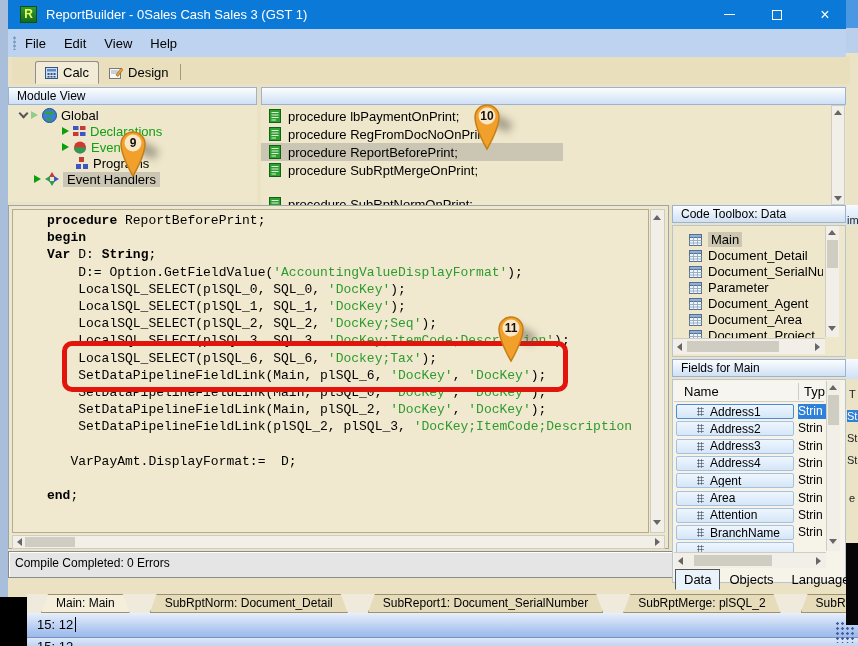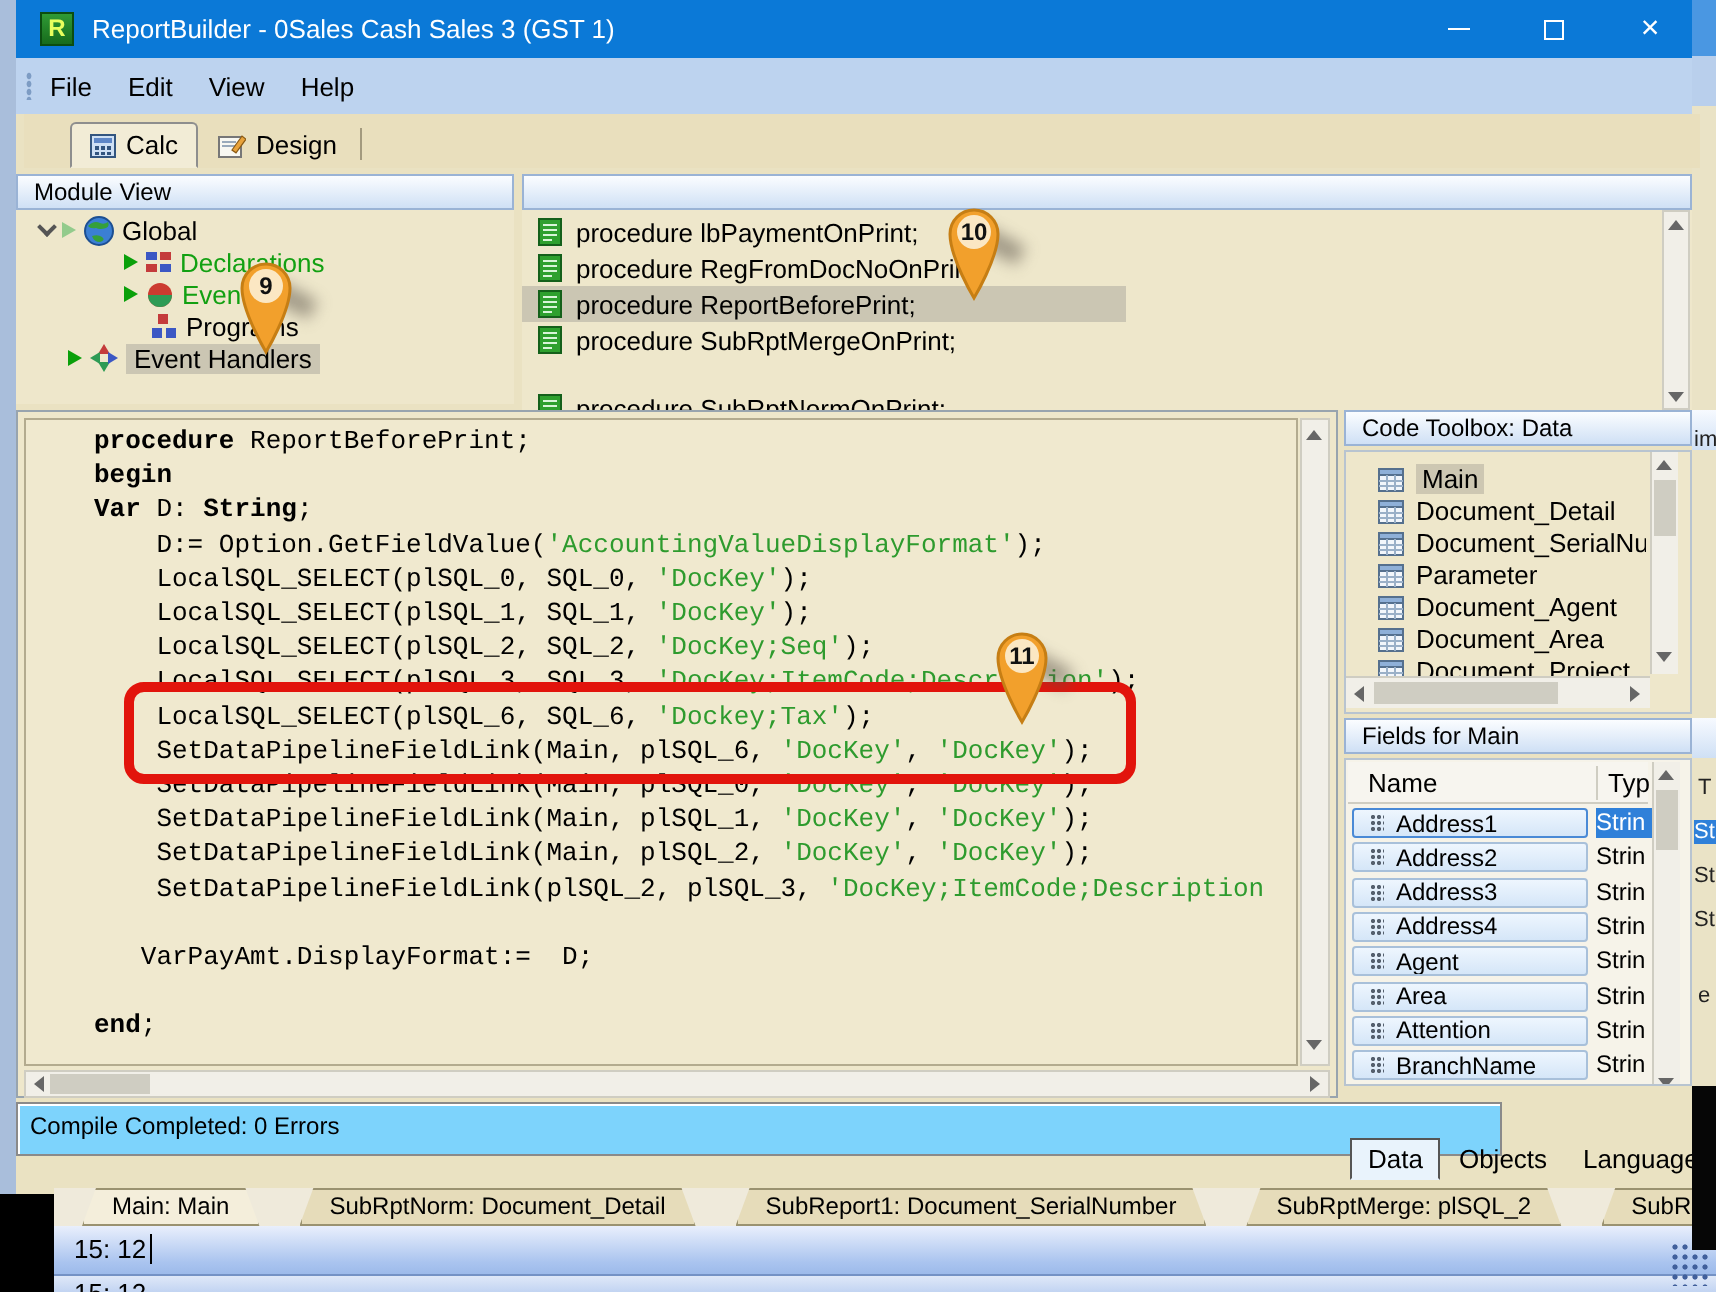--- a/index.html
+++ b/index.html
@@ -77,40 +77,40 @@
   .codepanel { left:8px; top:205px; width:661px; height:344px; background:#eee7cb; border:1px solid #98a4ae; }
   .codearea { position:absolute; left:3px; top:3px; width:637px; height:324px; background:#f0e9cf; border:1px solid #b3ab8f; overflow:hidden; padding:2px 0 0 34px; font-family:"Liberation Mono", monospace; font-size:13px; line-height:17.2px; }
   .cl { white-space:pre; }
   .c-k { font-weight:bold; } .c-n { color:#000; } .c-s { color:#2e9b2e; }
   .code-vscroll { position:absolute; left:641px; top:3px; width:15px; height:324px; background:#f1efe8; border:1px solid #cfcdc2; }
   .code-hscroll { position:absolute; left:3px; top:329px; width:653px; height:14px; background:#f1efe8; border:1px solid #cfcdc2; }
 
   .redbox { left:62px; top:341px; width:506px; height:51px; border:5px solid #e2140c; border-radius:10px; z-index:30; }
 
   
-  .compile { left:8px; top:551px; width:743px; height:27px; background:#7dd3fc; border:1px solid #8a8a8a; box-shadow:inset 1px 1px 0 #fff; font-size:12px; padding:4px 0 0 6px; }
+  .compile { left:8px; top:551px; width:743px; height:27px; background:#e5e5e5; border:1px solid #8a8a8a; box-shadow:inset 1px 1px 0 #fff; font-size:12px; padding:4px 0 0 6px; }
 
   
   .tb-hdr { left:672px; top:205px; width:174px; }
   .tb-body { left:672px; top:225px; width:174px; height:132px; background:#eee7cb; border:1px solid #b8c4d0; overflow:hidden; }
   .tbx-item { position:absolute; display:flex; align-items:center; gap:6px; height:15px; font-size:13px; left:16px; white-space:nowrap; width:134px; overflow:hidden; }
   .tbx-item.sel .tbx-label { background:#cdc7b2; padding:0 3px; }
   .tb-vscroll { position:absolute; left:153px; top:1px; width:14px; height:111px; background:#f1efe8; border-left:1px solid #cfcdc2; }
   .tb-hscroll { position:absolute; left:1px; top:113px; width:152px; height:16px; background:#f1efe8; border-top:1px solid #cfcdc2; }
 
   .f-hdr { left:672px; top:359px; width:174px; }
-  .f-body { left:672px; top:379px; width:174px; height:164px; background:#f6f3e9; border:1px solid #b8c4d0; overflow:hidden; }
+  .f-body { left:672px; top:379px; width:174px; height:204px; background:#f6f3e9; border:1px solid #b8c4d0; overflow:hidden; }
   .f-cols { position:absolute; left:1px; top:1px; width:150px; height:21px; background:#f7f5ef; border-bottom:1px solid #cfcdc2; font-size:13px; }
   .f-col-name { position:absolute; left:10px; top:3px; }
   .f-col-type { position:absolute; left:130px; top:3px; }
   .f-col-div { position:absolute; left:124px; top:2px; width:1px; height:17px; background:#cfcdc2; }
   .f-vscroll { position:absolute; left:153px; top:1px; width:14px; height:170px; background:#f1efe8; border-left:1px solid #cfcdc2; }
   .f-hscroll { position:absolute; left:1px; top:172px; width:152px; height:16px; background:#f1efe8; border-top:1px solid #cfcdc2; }
   .f-row { position:absolute; left:3px; width:148px; height:16px; }
-  .f-name { position:absolute; left:0; top:0; width:118px; height:15px; background:linear-gradient(#eef6fe,#d5e6f8); border:1px solid #a8c0da; border-radius:2px; display:flex; align-items:center; gap:6px; padding-left:8px; font-size:12px; overflow:hidden; white-space:nowrap; }
+  .f-name { position:absolute; left:0; top:0; width:118px; height:15px; background:linear-gradient(#eef6fe,#d5e6f8); border:1px solid #a8c0da; border-radius:2px; display:flex; align-items:center; gap:6px; padding-left:20px; font-size:12px; overflow:hidden; white-space:nowrap; }
   .f-row.sel .f-name { border-color:#4a8ad6; }
   .f-type { position:absolute; left:122px; top:0; width:30px; height:15px; font-size:12px; line-height:15px; overflow:hidden; white-space:nowrap; }
   .f-row.sel .f-type { background:#2f80d9; color:#fff; }
   .handle { width:7px; height:9px; background-image:radial-gradient(#55606e 0.9px, transparent 1.2px); background-size:3px 3px; flex:0 0 auto; }
 
   .side-tabs { left:672px; top:569px; width:174px; height:24px; display:flex; align-items:flex-start; padding-left:3px; gap:0; }
   .stab { height:21px; padding:2px 8px 0 8px; font-size:13px; border:1px solid transparent; }
   .stab.sel { background:#e9f3fc; border-color:#555; border-bottom-color:#e9f3fc; }
   .stab-sep { width:1px; height:15px; background:#9a9a9a; margin-top:3px; }
 
@@ -330,21 +330,20 @@
         <div class="cl"><span class="c-k">begin</span></div>
         <div class="cl"><span class="c-k">Var</span><span class="c-n"> D: </span><span class="c-k">String</span><span class="c-n">;</span></div>
         <div class="cl"><span class="c-n">    D:= Option.GetFieldValue(</span><span class="c-s">'AccountingValueDisplayFormat'</span><span class="c-n">);</span></div>
         <div class="cl"><span class="c-n">    LocalSQL_SELECT(plSQL_0, SQL_0, </span><span class="c-s">'DocKey'</span><span class="c-n">);</span></div>
         <div class="cl"><span class="c-n">    LocalSQL_SELECT(plSQL_1, SQL_1, </span><span class="c-s">'DocKey'</span><span class="c-n">);</span></div>
         <div class="cl"><span class="c-n">    LocalSQL_SELECT(plSQL_2, SQL_2, </span><span class="c-s">'DocKey;Seq'</span><span class="c-n">);</span></div>
         <div class="cl"><span class="c-n">    LocalSQL_SELECT(plSQL_3, SQL_3, </span><span class="c-s">'DocKey;ItemCode;Description'</span><span class="c-n">);</span></div>
         <div class="cl"><span class="c-n">    LocalSQL_SELECT(plSQL_6, SQL_6, </span><span class="c-s">'Dockey;Tax'</span><span class="c-n">);</span></div>
         <div class="cl"><span class="c-n">    SetDataPipelineFieldLink(Main, plSQL_6, </span><span class="c-s">'DocKey'</span><span class="c-n">, </span><span class="c-s">'DocKey'</span><span class="c-n">);</span></div>
         <div class="cl"><span class="c-n">    SetDataPipelineFieldLink(Main, plSQL_0, </span><span class="c-s">'DocKey'</span><span class="c-n">, </span><span class="c-s">'DocKey'</span><span class="c-n">);</span></div>
-        <div class="cl"><span class="c-n">    SetDataPipelineFieldLink(Main, plSQL_1, </span><span class="c-s">'DocKey'</span><span class="c-n">, </span><span class="c-s">'DocKey'</span><span class="c-n">);</span></div>
         <div class="cl"><span class="c-n">    SetDataPipelineFieldLink(Main, plSQL_2, </span><span class="c-s">'DocKey'</span><span class="c-n">, </span><span class="c-s">'DocKey'</span><span class="c-n">);</span></div>
         <div class="cl"><span class="c-n">    SetDataPipelineFieldLink(plSQL_2, plSQL_3, </span><span class="c-s">'DocKey;ItemCode;Description</span></div>
         <div class="cl">&nbsp;</div>
         <div class="cl"><span class="c-n">   VarPayAmt.DisplayFormat:=  D;</span></div>
         <div class="cl">&nbsp;</div>
         <div class="cl"><span class="c-k">end</span><span class="c-n">;</span></div>
       </div>
     <div class="code-vscroll">
       <span class="sb-up" style="left:2px; top:5px;"></span>
       <span class="sb-dn" style="left:2px; top:310px;"></span>

